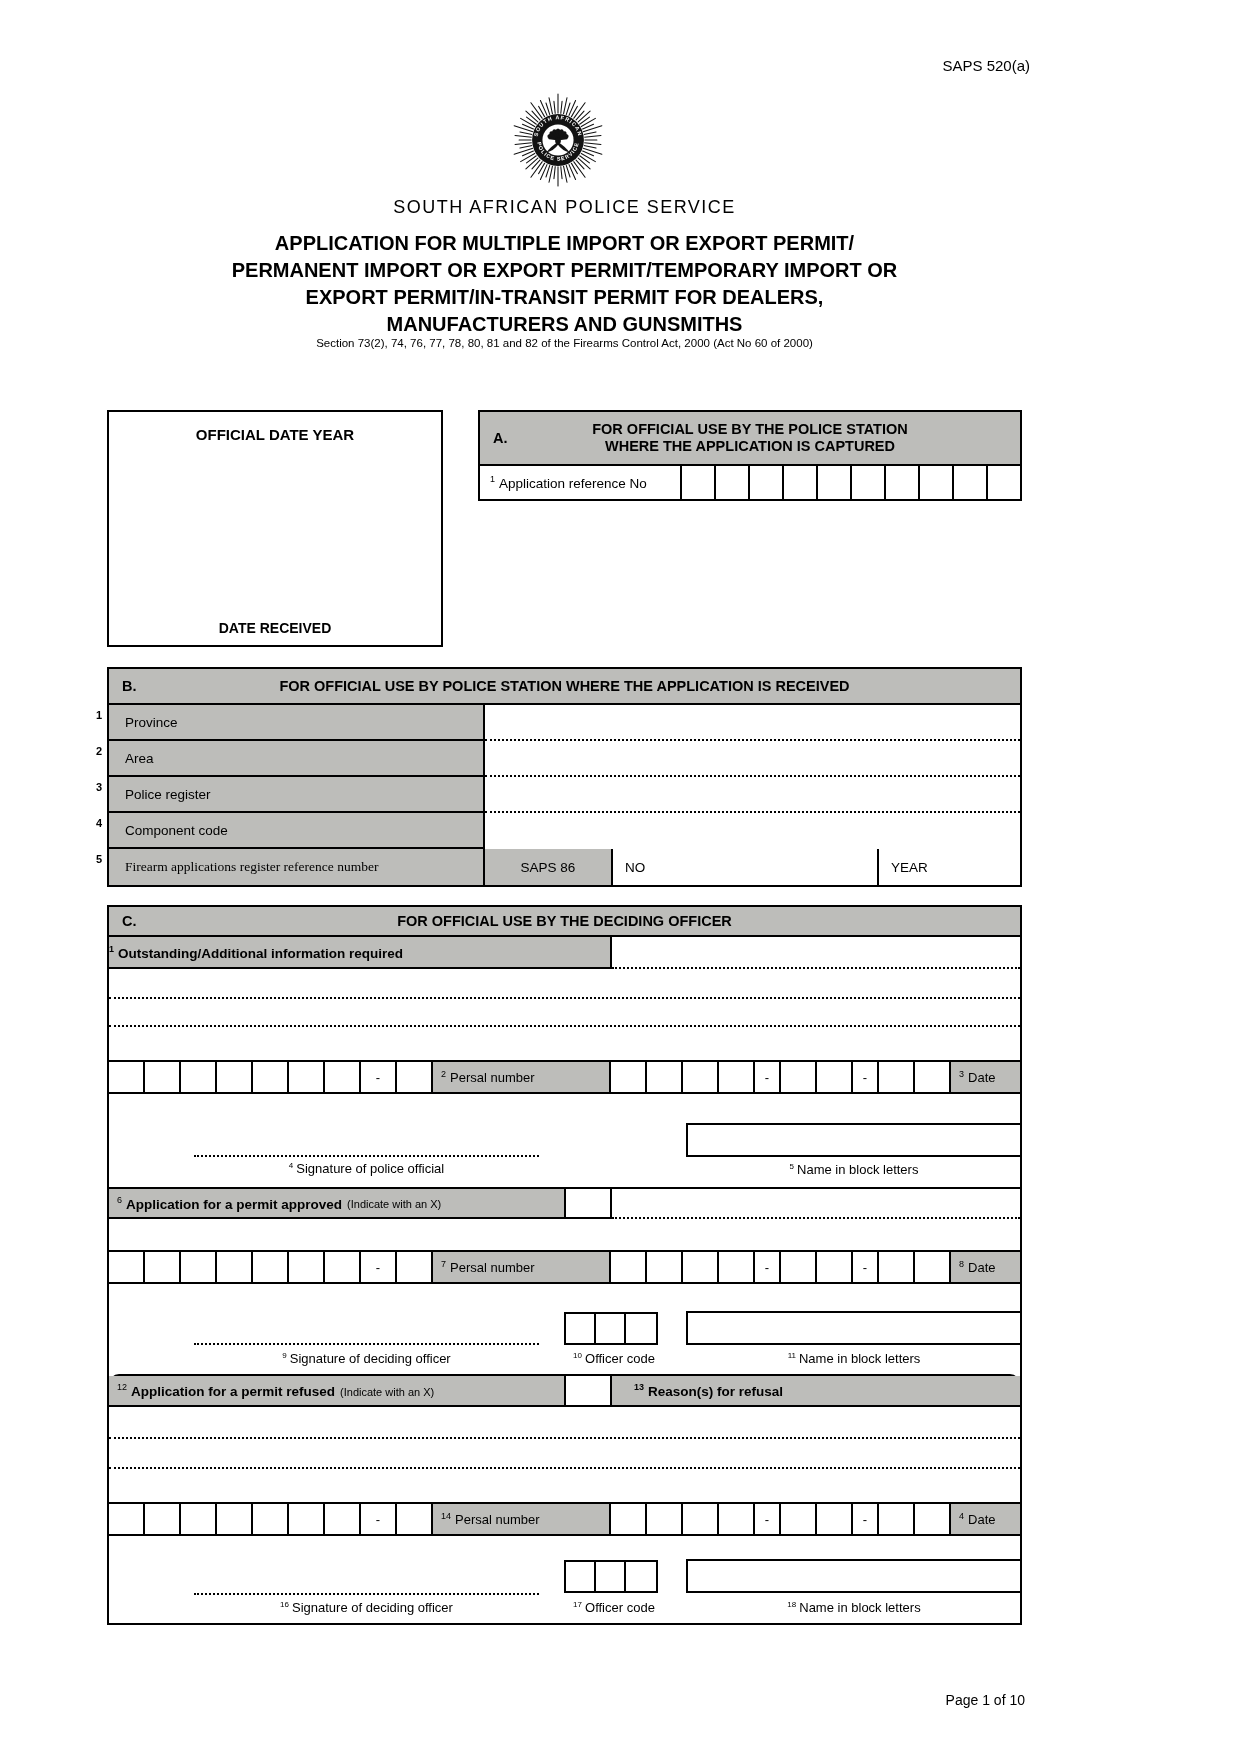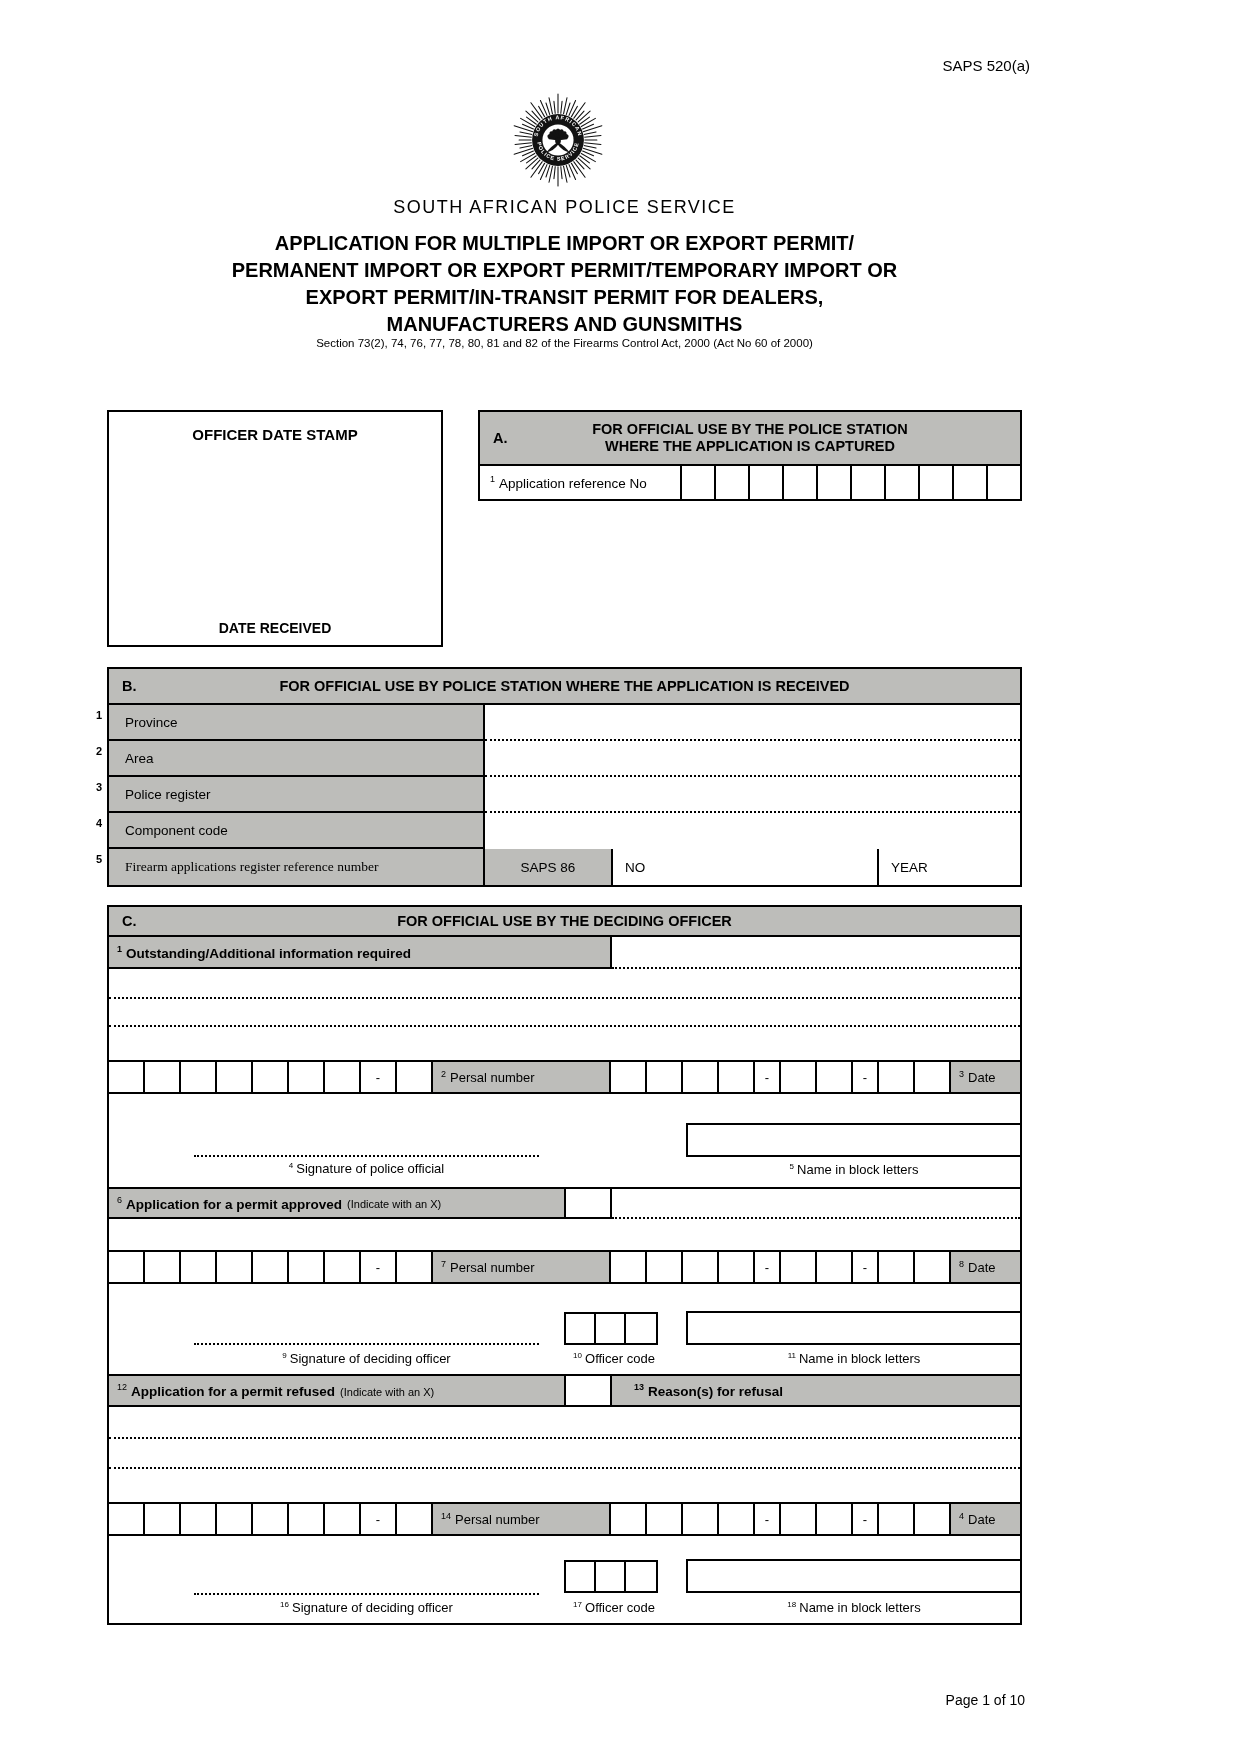--- a/index.html
+++ b/index.html
@@ -52,21 +52,21 @@
   .b-saps86{width:128px;border-right:2px solid #000;display:flex;align-items:center;justify-content:center;font-size:13.5px;}
   .b-no{width:266px;border-right:2px solid #000;display:flex;align-items:center;padding-left:12px;font-size:13.5px;background:#fff;}
   .b-year{flex:1;display:flex;align-items:center;padding-left:12px;font-size:13.5px;background:#fff;}
   .b-num{position:absolute;left:-27px;width:20px;text-align:right;font-size:11px;font-weight:bold;}
 
   
   .c-table{position:absolute;left:107px;top:905px;width:915px;height:720px;border:2px solid #000;background:#fff;}
   .c-header{position:absolute;top:0;left:0;height:30px;}
   .c-row{position:absolute;left:0;width:100%;display:flex;}
   .c-out{top:30px;height:32px;}
-  .c-out-label{width:503px;border-right:2px solid #000;border-bottom:2px solid #000;display:flex;align-items:center;padding-left:8px;font-size:13.5px;font-weight:bold;}
+  .c-out-label{width:503px;border-right:2px solid #000;border-bottom:2px solid #000;display:flex;align-items:center;font-size:13.5px;font-weight:bold;}
   .c-fill{flex:1;border-bottom:2px dotted #000;}
   .dline{position:absolute;left:0;width:100%;height:0;border-bottom:2px dotted #000;}
 
   .persal-row{position:absolute;left:0;width:100%;height:34px;border-top:2px solid #000;border-bottom:2px solid #000;display:flex;background:#fff;}
   .pc{width:36px;border-right:2px solid #000;display:flex;align-items:center;justify-content:center;font-size:13px;background:#fff;}
   .pc.sm{width:26px;}
   .plabel{width:178px;border-right:2px solid #000;display:flex;align-items:center;padding-left:8px;font-size:13px;}
   .pdate{flex:1;display:flex;align-items:center;padding-left:8px;font-size:13px;}
 
   .sigline{position:absolute;height:0;border-bottom:2px dotted #000;}
@@ -182,21 +182,21 @@
   </div>
 
   <div class="org-name">SOUTH AFRICAN POLICE SERVICE</div>
   <div class="form-title pre">APPLICATION FOR MULTIPLE IMPORT OR EXPORT PERMIT/
 PERMANENT IMPORT OR EXPORT PERMIT/TEMPORARY IMPORT OR
 EXPORT PERMIT/IN-TRANSIT PERMIT FOR DEALERS,
 MANUFACTURERS AND GUNSMITHS</div>
   <div class="section-ref">Section 73(2), 74, 76, 77, 78, 80, 81 and 82 of the Firearms Control Act, 2000 (Act No 60 of 2000)</div>
 
   <div class="date-stamp-box">
-    <div class="ds-title">OFFICER DATE STAMP</div>
+    <div class="ds-title">OFFICIAL DATE YEAR</div>
     <div class="ds-footer">DATE RECEIVED</div>
   </div>
 
   <div class="a-box">
     <div class="sec-header a-header gray">
       <span class="sec-letter">A.</span>
       <div class="sec-title pre">FOR OFFICIAL USE BY THE POLICE STATION
 WHERE THE APPLICATION IS CAPTURED</div>
     </div>
     <div class="a-ref-row">
@@ -345,21 +345,21 @@
     <div class="caption" style="left:85px;top:444px;width:345px;"><sup>9</sup><span>Signature of deciding officer</span></div>
     <div class="occells" style="left:455px;top:405px;">
       <div class="oc"></div>
       <div class="oc"></div>
       <div class="oc"></div>
     </div>
     <div class="caption" style="left:420px;top:444px;width:170px;"><sup>10</sup><span>Officer code</span></div>
     <div class="namebox" style="left:577px;top:404px;"></div>
     <div class="caption" style="left:577px;top:444px;width:336px;"><sup>11</sup><span>Name in block letters</span></div>
 
-    <div class="c-row c-bar" style="top:467px;height:33px;">
+    <div class="c-row c-bar" style="top:467px;height:33px;border-radius:10px;">
       <div class="c-bar-label gray" style="width:457px;">
         <span><sup>12</sup><span class="main">Application for a permit refused</span><span class="note">(Indicate with an X)</span></span>
       </div>
       <div class="c-checkbox"></div>
       <div class="c-reasons gray">
           <span><sup>13</sup><span>Reason(s) for refusal</span></span>
         </div>
     </div>
     <div class="dline" style="top:530px;"></div>
     <div class="dline" style="top:560px;"></div>

